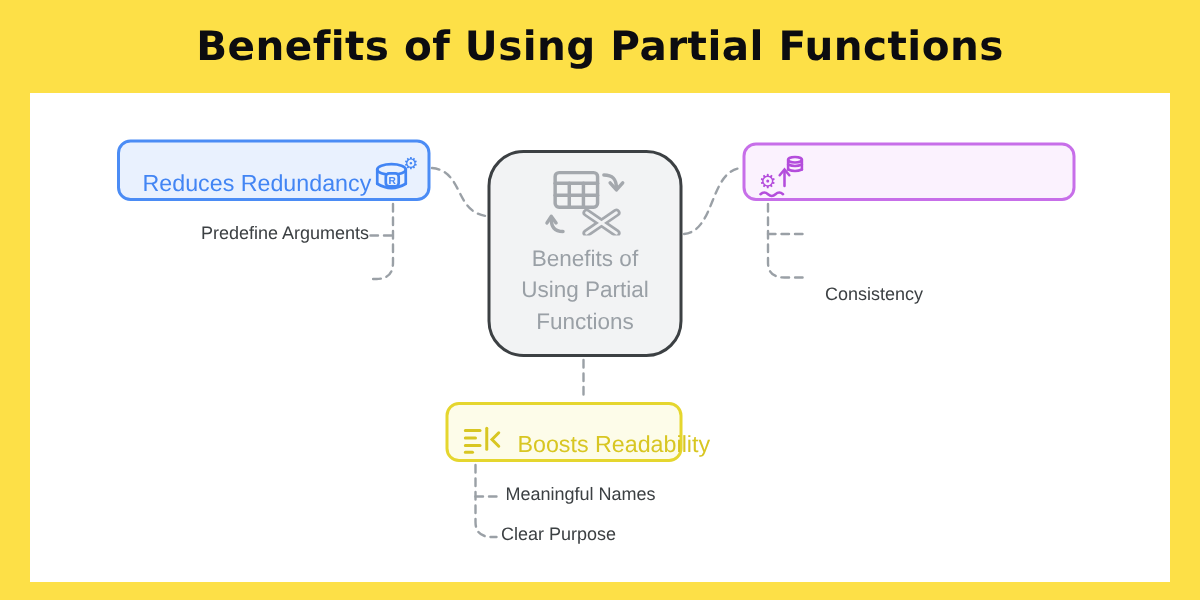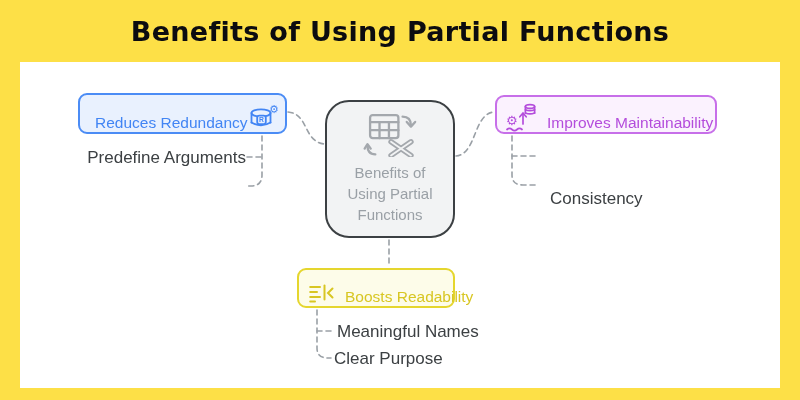--- a/index.html
+++ b/index.html
@@ -19,21 +19,21 @@
          line-height:1.4;color:#9aa0a6;}
   .pill{position:absolute;display:flex;align-items:flex-end;box-sizing:border-box;
          border-radius:9px;font-size:15.5px;white-space:nowrap;}
   .pill-blue{left:78px;top:93px;width:209px;height:41px;background:#e9f1fe;
          border:2px solid #4b8cf5;color:#4285f4;padding:0 11px 0 15px;
          justify-content:space-between;}
   .pill-purple{left:495px;top:95px;width:222px;height:39px;background:#fbf2fe;
          border:2px solid #c76fe9;color:#b44ddc;padding:0 12px 0 9px;gap:9px;}
   .pill-yellow{left:297px;top:268px;width:158px;height:40px;background:#fdfce9;
          border:2px solid #e5d62e;color:#d8c622;padding:0 10px 0 10px;gap:9px;}
-  .item{position:absolute;font-size:17px;color:#3c4043;white-space:nowrap;}
+  .item{position:absolute;font-size:12px;color:#3c4043;white-space:nowrap;}
   .ra{width:168px;text-align:right;}
   .icon{flex:0 0 auto;display:block;}
 </style>
 </head>
 <body>
 
 <div class="stage">
 
   <div class="title-bar">
     <span class="title-text">Benefits of Using Partial Functions</span>
@@ -97,21 +97,20 @@
       <text x="0" y="23" font-size="13" fill="#b44ddc" stroke="none" font-family="DejaVu Sans, sans-serif">⚙</text>
       <path d="M17,22 L17,12"></path>
       <path d="M13.8,14.8 L17,11 L20.2,14.8"></path>
       <ellipse cx="24" cy="4.5" rx="4.6" ry="1.8"></ellipse>
       <path d="M19.4,4.5 L19.4,11"></path>
       <path d="M28.6,4.5 L28.6,11"></path>
       <path d="M19.4,7.7 Q24,9.6 28.6,7.7"></path>
       <path d="M19.4,11 Q24,12.9 28.6,11"></path>
       <path d="M1,27.5 Q3.5,25.2 6,27.5 T11,27.5 T16,27.5"></path>
     </svg>
-    <span>Improves Maintainability</span>
   </div>
   <div class="item" style="left:550px;top:189px;">Consistency</div>
 
   <div class="pill pill-yellow">
     <svg class="icon" width="27" height="23" viewBox="0 0 27 23" fill="none" stroke="#d8c622" stroke-width="2" stroke-linecap="round">
       <path d="M1.2,4 L11,4"></path>
       <path d="M1.2,9 L8,9"></path>
       <path d="M1.2,14 L11,14"></path>
       <path d="M1.2,18.5 L6,18.5"></path>
       <path d="M15.5,2.5 L15.5,16.5"></path>

